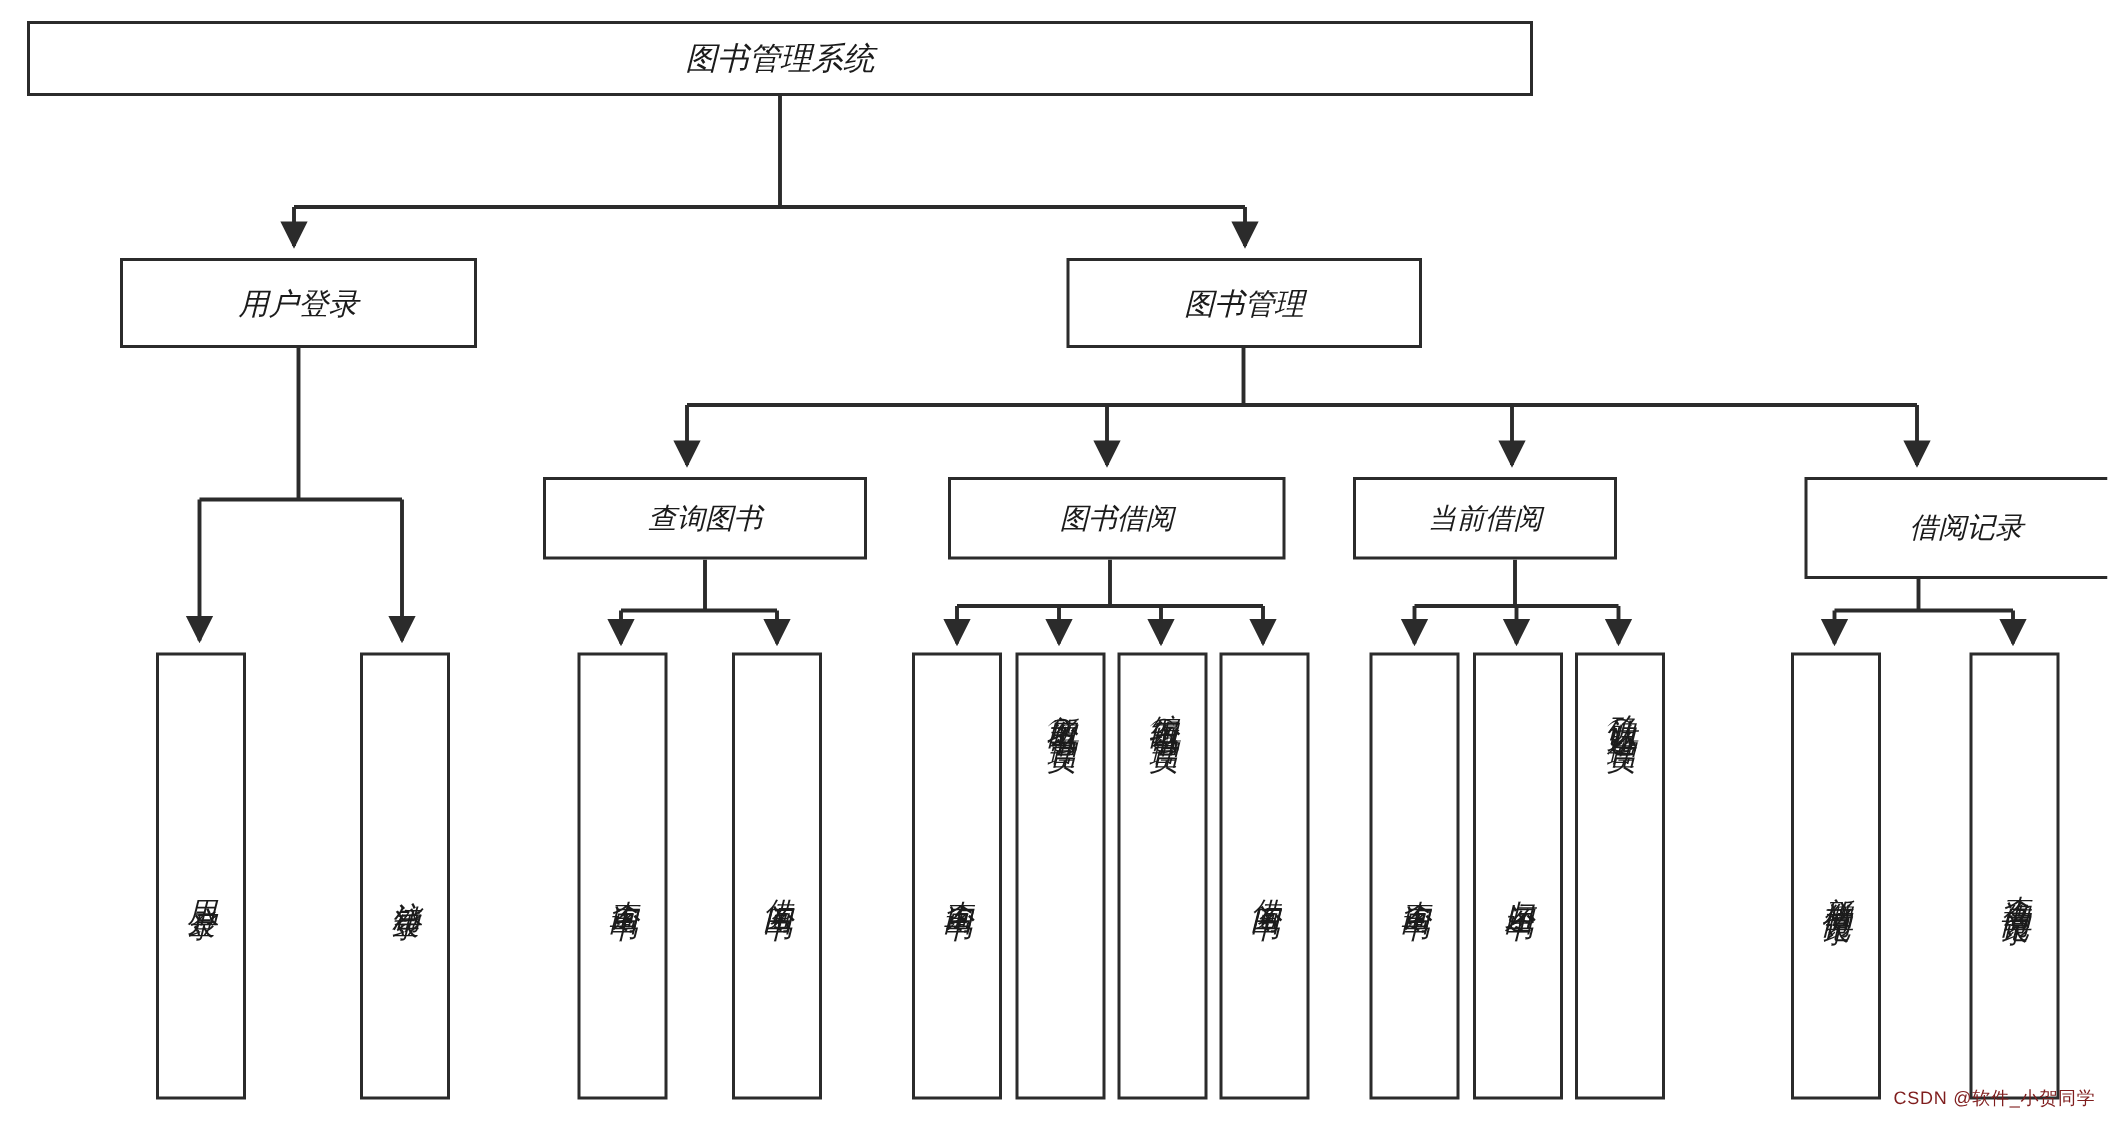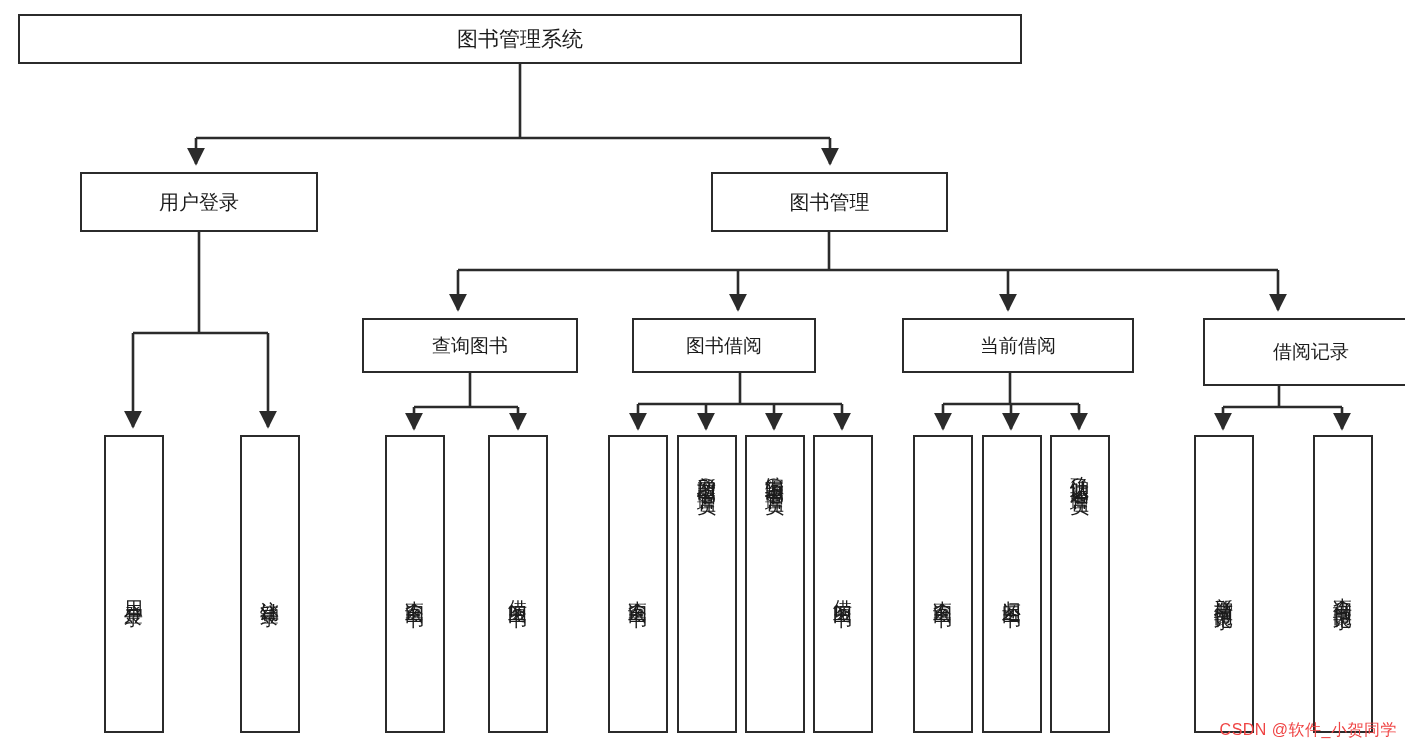--- a/index.html
+++ b/index.html
@@ -28,20 +28,21 @@
   }
   .node {
     position: absolute;
     box-sizing: border-box;
     background: #ffffff;
     border: 2px solid #2b2b2b;
     display: flex;
     align-items: center;
     justify-content: center;
     color: #1b1b1b;
+    font-style: italic;
   }
   .node.root {
     font-size: 21px;
   }
   .node.level1 {
     font-size: 20px;
   }
   .node.level2 {
     font-size: 19px;
   }
@@ -69,22 +70,22 @@
   }
   .leaf-inner.top {
     align-items: flex-start;
     padding-top: 10px;
     box-sizing: border-box;
   }
   .watermark {
     position: absolute;
     right: 8px;
     bottom: 6px;
-    font-size: 16px;
-    color: #ef4444;
+    font-size: 12px;
+    color: #7f1d1d;
     letter-spacing: 0.5px;
     white-space: nowrap;
   }
 </style>
 </head>
 <body>
 
 <div id="canvas">
 
   <svg class="connectors" viewBox="0 0 1405 747">
@@ -149,25 +150,25 @@
   </div>
 
   <div class="node level1" style="left:711px; top:172px; width:237px; height:60px;align-items:center;">
     <span>图书管理</span>
   </div>
 
   <div class="node level2" style="left:362px; top:318px; width:216px; height:55px;">
     <span>查询图书</span>
   </div>
 
-  <div class="node level2" style="left:632px; top:318px; width:184px; height:55px;text-align:right;">
+  <div class="node level2" style="left:632px; top:318px; width:225px; height:55px;text-align:right;">
     <span>图书借阅</span>
   </div>
 
-  <div class="node level2" style="left:902px; top:318px; width:232px; height:55px;">
+  <div class="node level2" style="left:902px; top:318px; width:176px; height:55px;">
     <span>当前借阅</span>
   </div>
 
   <div class="node level2" style="left:1171px; top:318px; width:216px; height:68px;margin-left:32px;">
     <span>借阅记录</span>
   </div>
 
   <div class="node leaf" style="left:104px; top:435px; width:60px; height:298px;">
     <div class="leaf-inner">
       <span class="vtext">用户登录</span>

